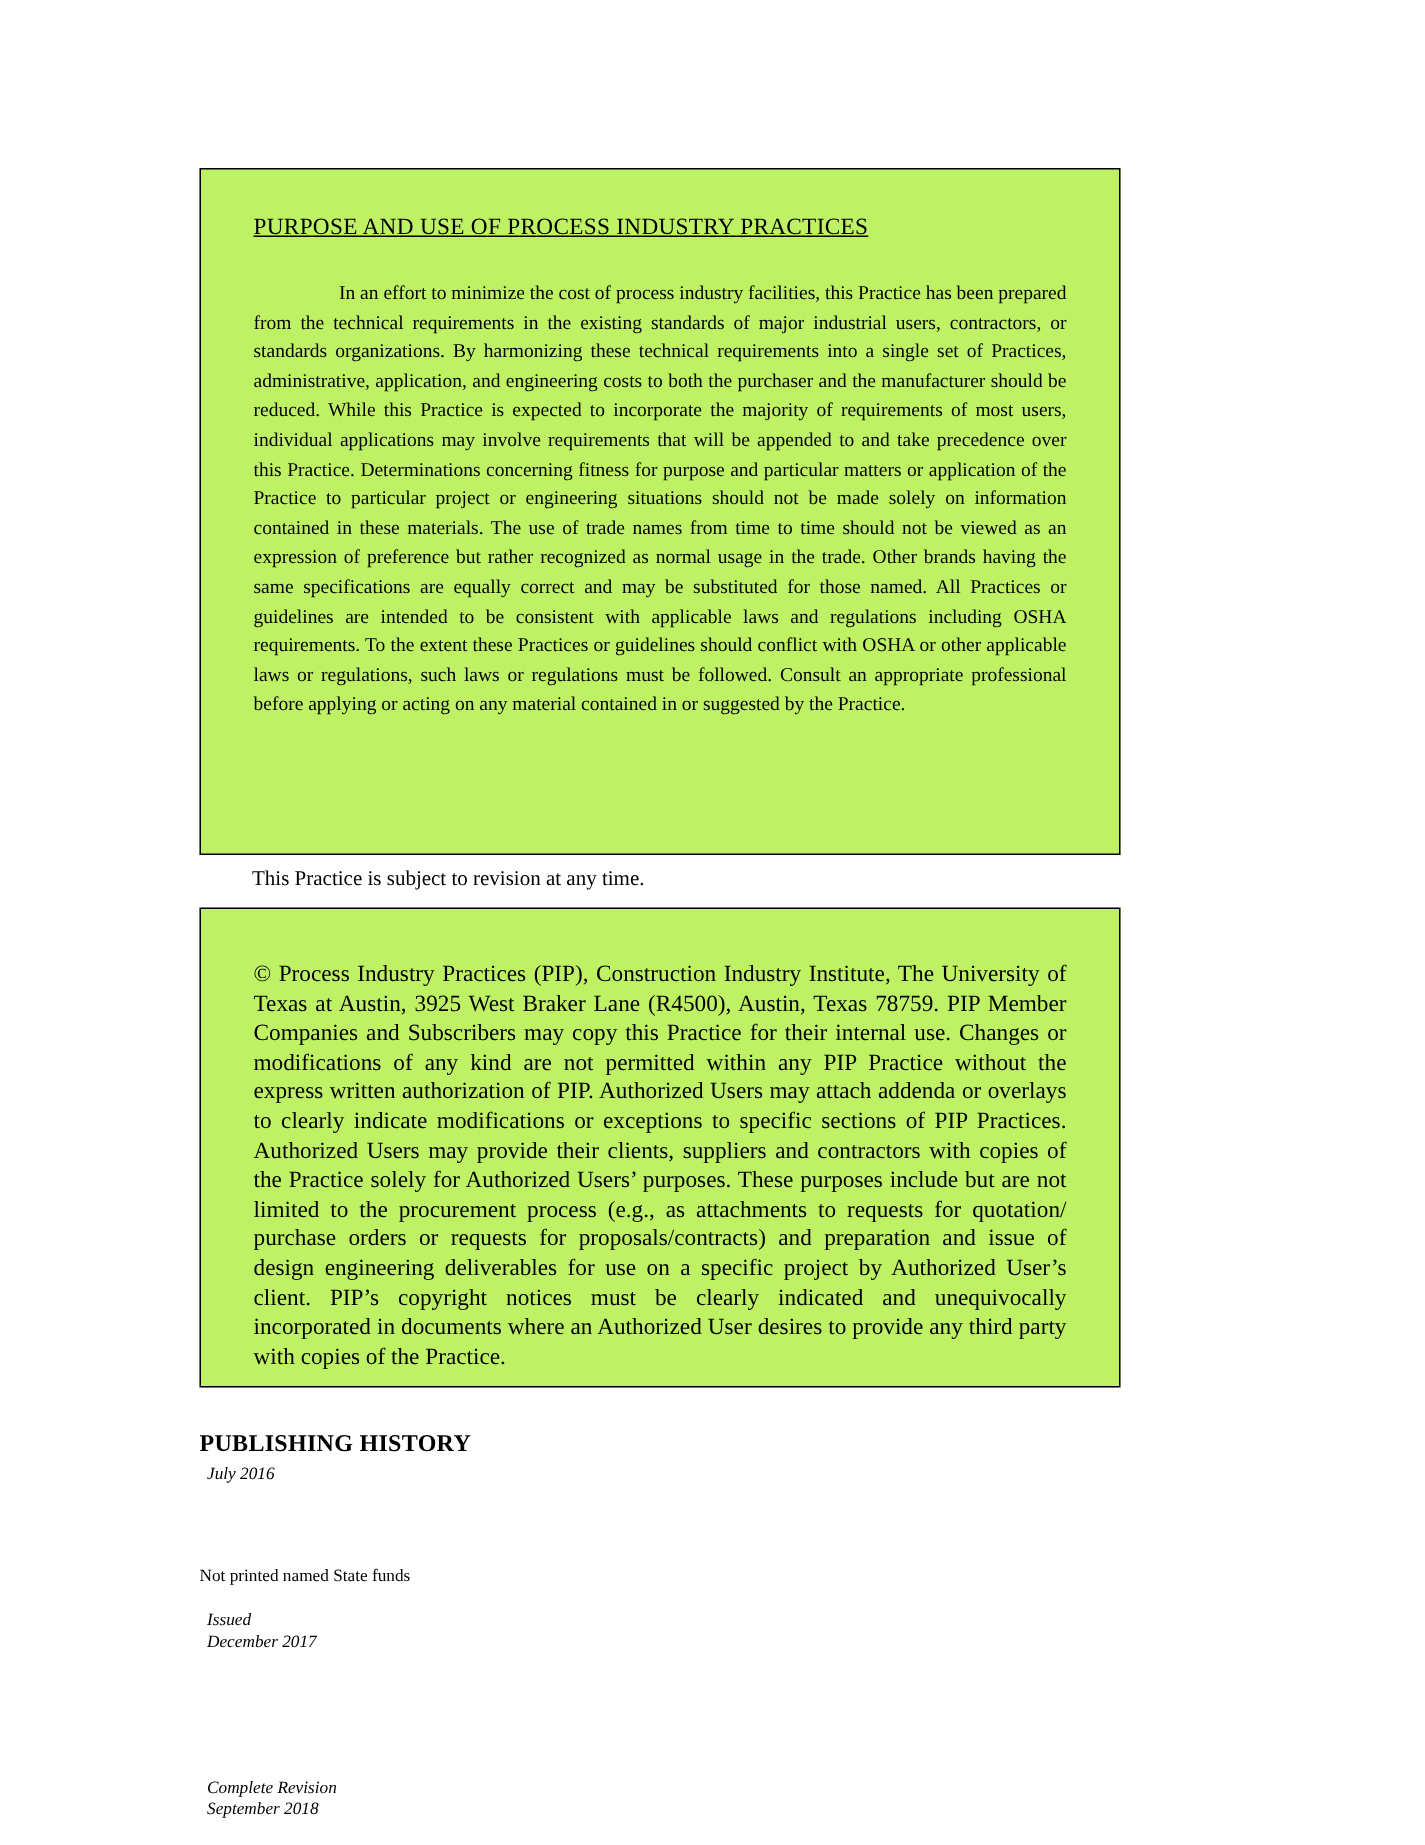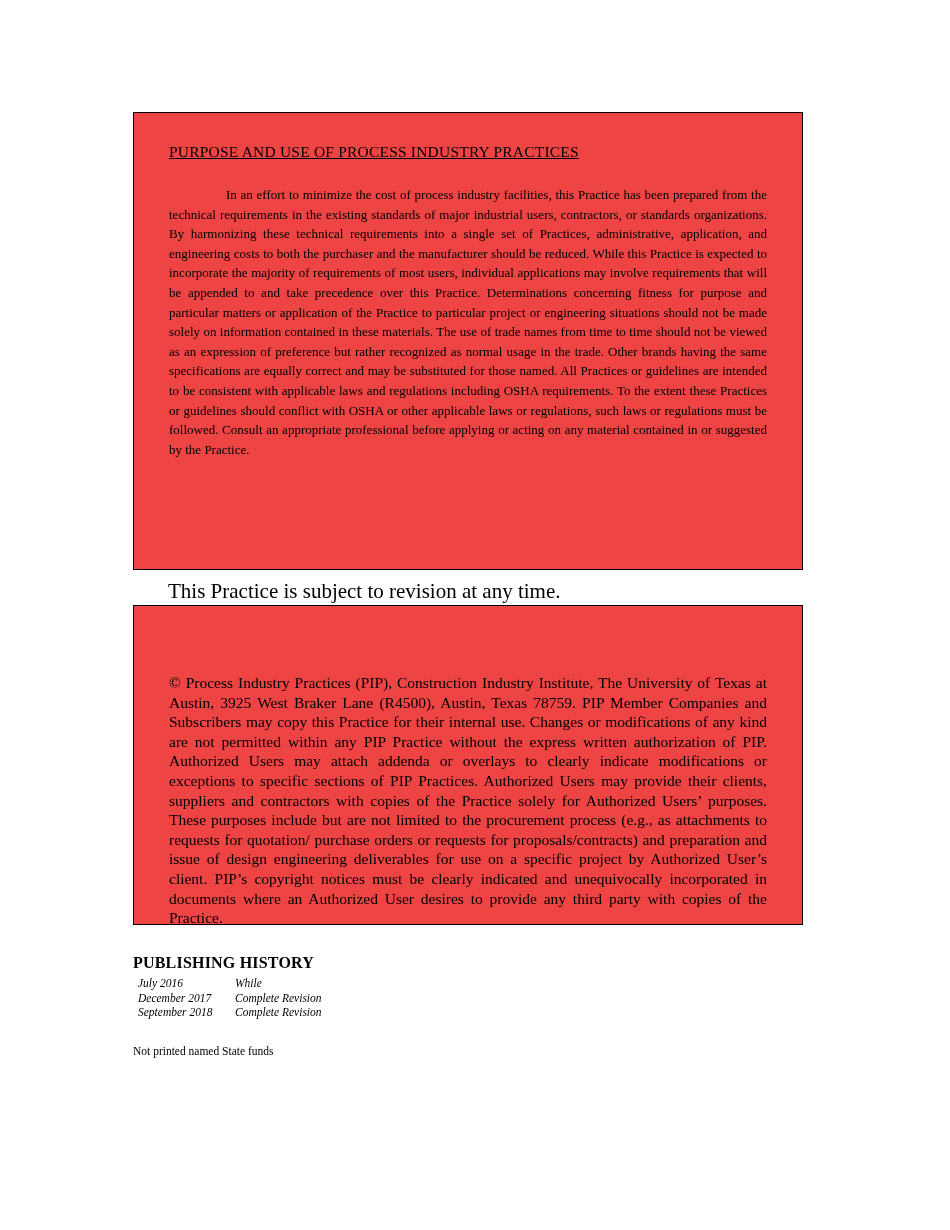--- a/index.html
+++ b/index.html
@@ -14,23 +14,23 @@
     color: #000000;
   }
   .page {
     position: absolute;
     inset: 0;
     background: #ffffff;
   }
   .bordered-box {
     position: absolute;
     left: 133px;
-    width: 670px;
+    width: 614px;
     border: 1px solid #000000;
-    background: #ef4444;
+    background: #bef264;
   }
   .purpose-box {
     top: 112px;
     height: 458px;
     padding: 30px 35px 20px 35px;
   }
   .purpose-title {
     font-size: 15.5px;
     text-decoration: underline;
     letter-spacing: 0.2px;
@@ -40,50 +40,50 @@
   .purpose-body {
     font-size: 13px;
     line-height: 19.6px;
     text-align: justify;
     text-indent: 57px;
   }
   .revision-note {
     position: absolute;
     left: 168px;
     top: 579px;
-    font-size: 21px;
+    font-size: 14px;
   }
   .copyright-box {
     top: 605px;
     height: 320px;
     padding: 34px 35px 20px 35px;
   }
   .copyright-body {
     font-size: 15.5px;
     line-height: 19.6px;
     text-align: justify;
-    margin-top: 33px;
   }
   .publishing-history {
     position: absolute;
     left: 133px;
     top: 954px;
   }
   .publishing-history-title {
     font-size: 16px;
     font-weight: bold;
     letter-spacing: 0.2px;
     margin-bottom: 4px;
   }
   .publishing-row {
     display: flex;
     font-size: 11.5px;
     font-style: italic;
     line-height: 14.5px;
     padding-left: 5px;
+    flex-direction: column;
   }
   .publishing-date {
     width: 97px;
     flex: 0 0 97px;
   }
   .publishing-action {
     flex: 1;
   }
   .footer-note {
     position: absolute;
@@ -106,21 +106,21 @@
 
   <div class="bordered-box copyright-box">
     <div class="copyright-body">© Process Industry Practices (PIP), Construction Industry Institute, The University of Texas at Austin, 3925 West Braker Lane (R4500), Austin, Texas 78759. PIP Member Companies and Subscribers may copy this Practice for their internal use. Changes or modifications of any kind are not permitted within any PIP Practice without the express written authorization of PIP. Authorized Users may attach addenda or overlays to clearly indicate modifications or exceptions to specific sections of PIP Practices. Authorized Users may provide their clients, suppliers and contractors with copies of the Practice solely for Authorized Users’ purposes.  These purposes include but are not limited to the procurement process (e.g., as attachments to requests for quotation/ purchase orders or requests for proposals/contracts) and preparation and issue of design engineering deliverables for use on a specific project by Authorized User’s client. PIP’s copyright notices must be clearly indicated and unequivocally incorporated in documents where an Authorized User desires to provide any third party with copies of the Practice.</div>
   </div>
 
   <div class="publishing-history">
     <div class="publishing-history-title">PUBLISHING HISTORY</div>
 
     <div class="publishing-row">
       <span class="publishing-date">July 2016</span>
-      <span class="publishing-action">While</span>
+      <span class="publishing-action">Issued</span>
     </div>
 
     <div class="publishing-row">
       <span class="publishing-date">December 2017</span>
       <span class="publishing-action">Complete Revision</span>
     </div>
 
     <div class="publishing-row">
       <span class="publishing-date">September 2018</span>
       <span class="publishing-action">Complete Revision</span>

